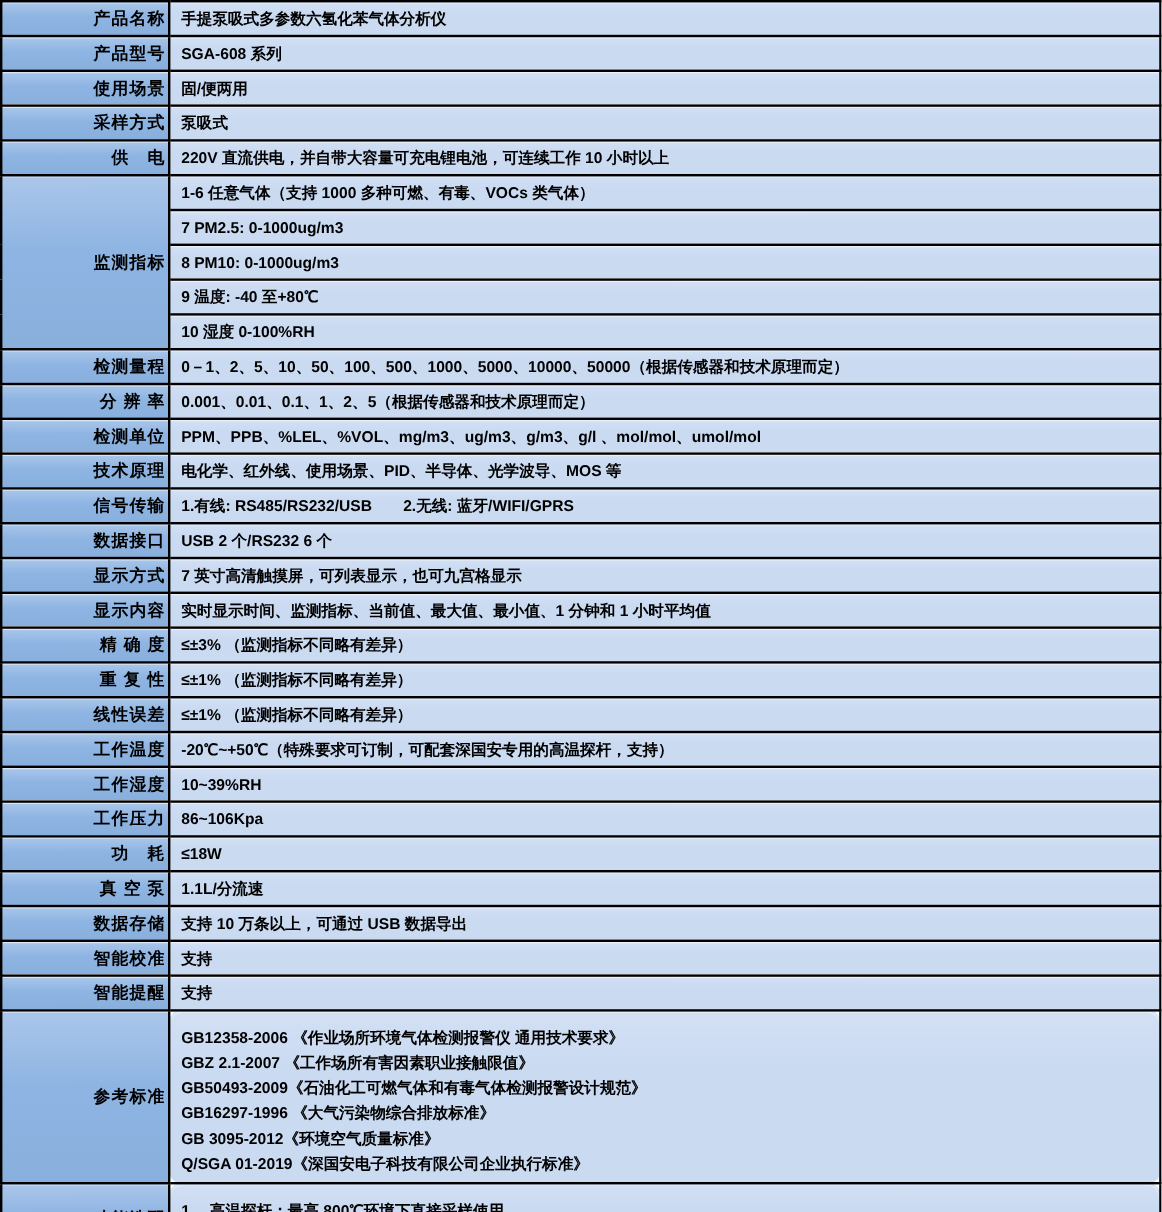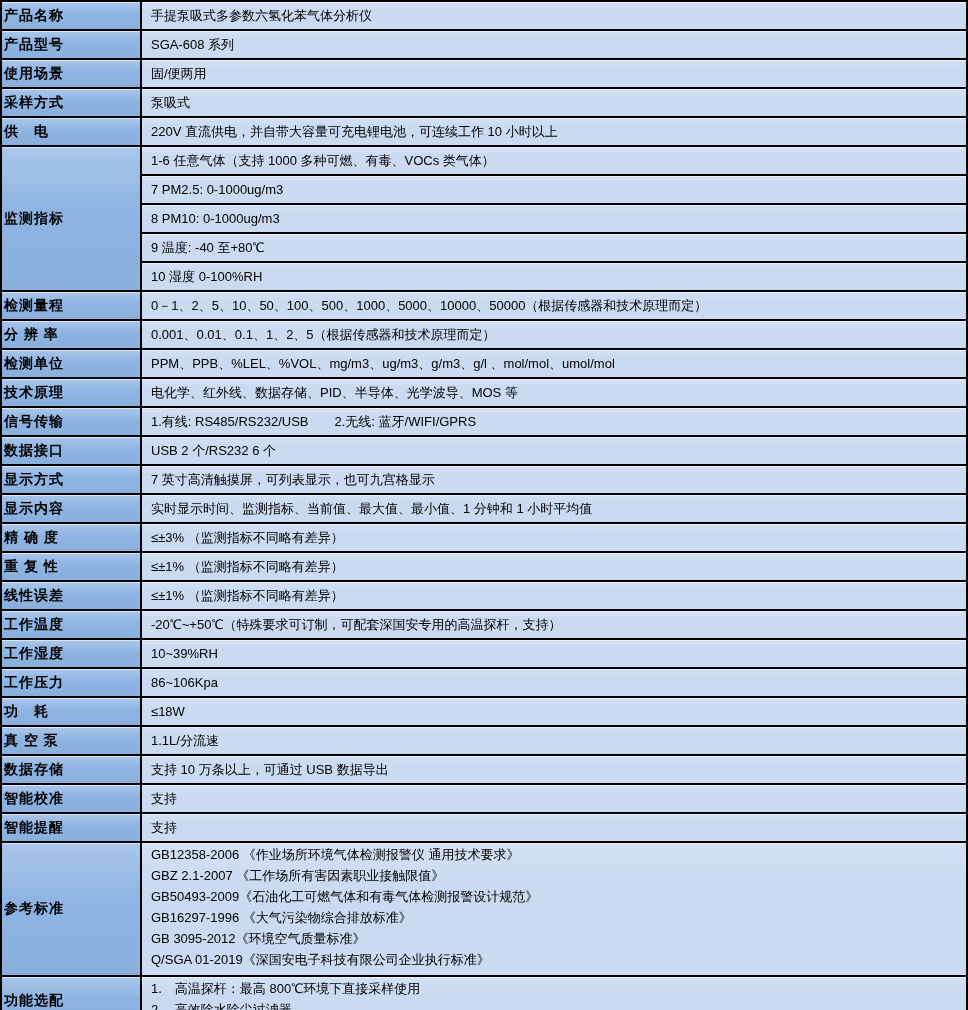--- a/index.html
+++ b/index.html
@@ -21,39 +21,41 @@
     color: #000000;
     vertical-align: middle;
     box-shadow: inset 0 1px 0 rgba(255,255,255,0.55);
     overflow: hidden;
   }
   tr.spec-row {
     height: 27px;
   }
   td.label-cell {
     width: 138px;
-    text-align: left;
+    text-align: right;
     font-weight: bold;
     font-size: 14px;
     letter-spacing: 1px;
     background: linear-gradient(180deg, #aac6ea 0%, #8db4e2 45%, #89afdd 100%);
     padding: 2px 2px;
   }
   td.value-cell {
     background: linear-gradient(180deg, #d3e0f4 0%, #c9daf1 35%, #c9daf1 100%);
     font-size: 13px;
     padding: 3px 6px 3px 9px;
+    font-weight: bold;
   }
   td.value-cell .line {
     line-height: 21px;
     white-space: nowrap;
   }
   td.value-cell.multiline {
-    padding-top: 1px;
+    padding-top: 11px;
     padding-bottom: 5px;
+    border-radius: 10px;
   }
 </style>
 </head>
 <body>
 
 <div class="page">
   <table class="spec-table">
     <colgroup>
       <col style="width:140px">
       <col>
@@ -129,21 +131,21 @@
         </tr>
         <tr class="spec-row">
           <td class="label-cell" rowspan="1">检测单位</td>
           <td class="value-cell">
             <div class="line">PPM、PPB、%LEL、%VOL、mg/m3、ug/m3、g/m3、g/l 、mol/mol、umol/mol</div>
           </td>
         </tr>
         <tr class="spec-row">
           <td class="label-cell" rowspan="1">技术原理</td>
           <td class="value-cell">
-            <div class="line">电化学、红外线、数据存储、PID、半导体、光学波导、MOS 等</div>
+            <div class="line">电化学、红外线、使用场景、PID、半导体、光学波导、MOS 等</div>
           </td>
         </tr>
         <tr class="spec-row">
           <td class="label-cell" rowspan="1">信号传输</td>
           <td class="value-cell">
             <div class="line">1.有线: RS485/RS232/USB　　2.无线: 蓝牙/WIFI/GPRS</div>
           </td>
         </tr>
         <tr class="spec-row">
           <td class="label-cell" rowspan="1">数据接口</td>

